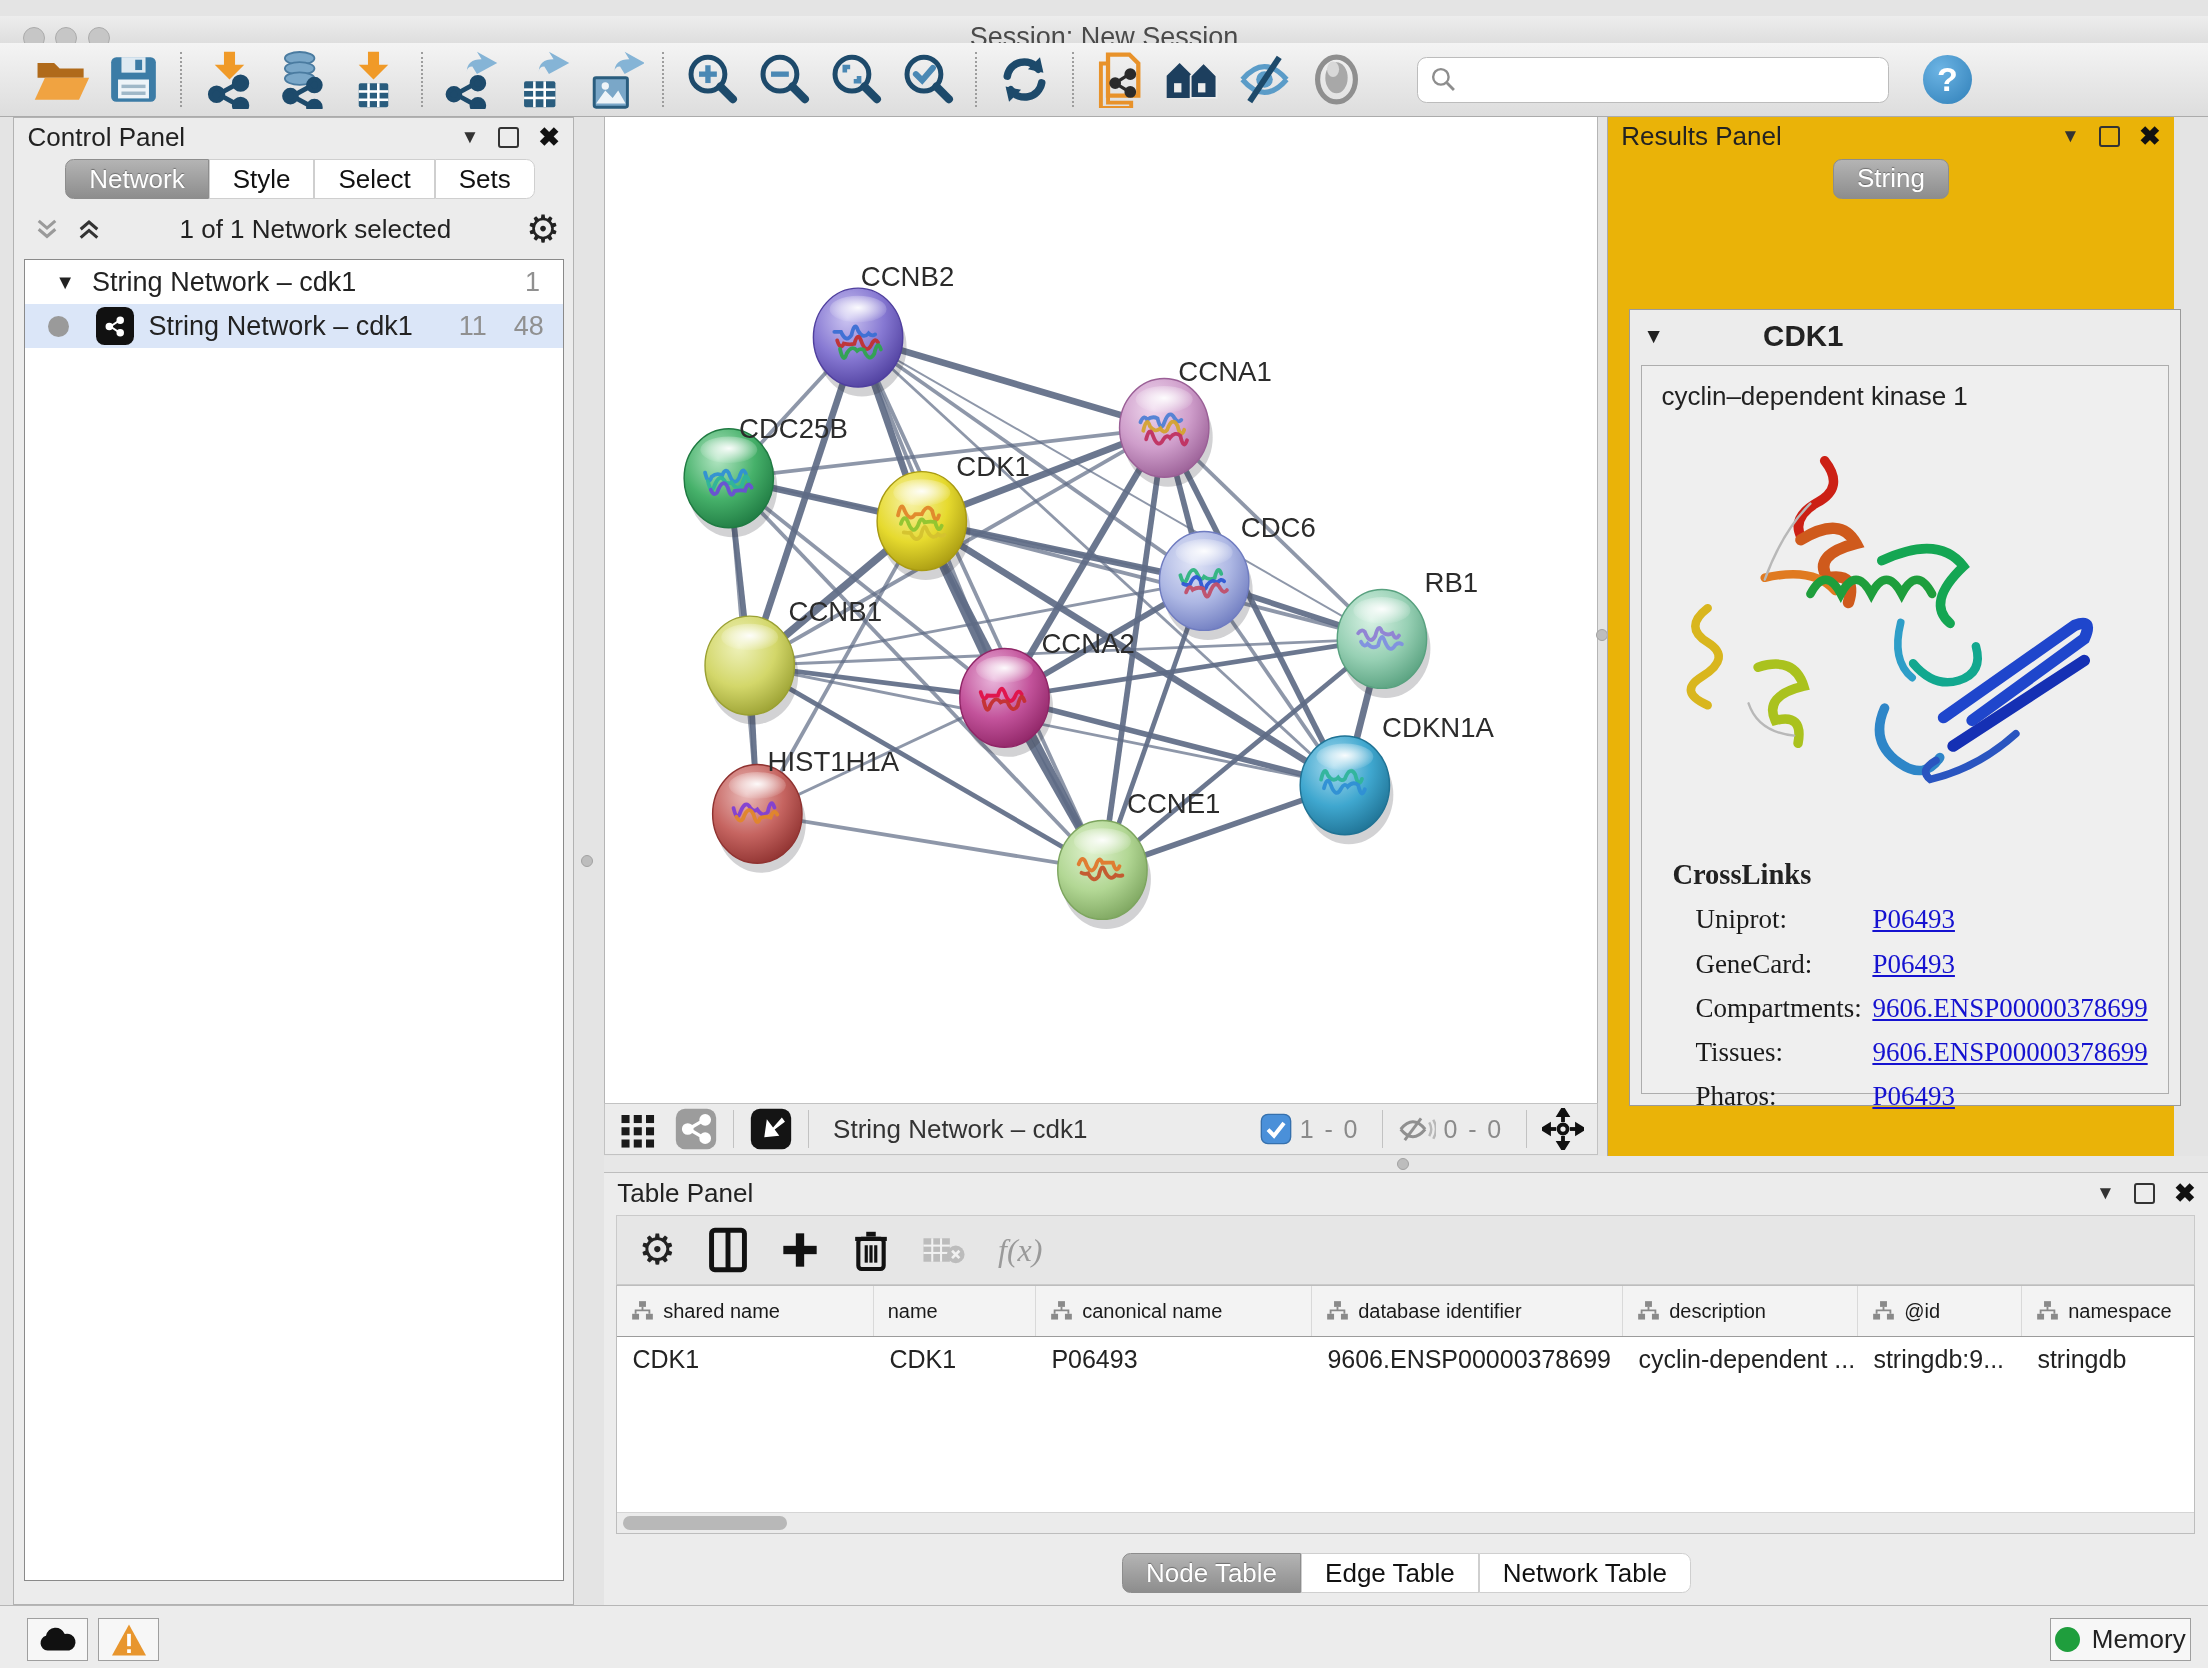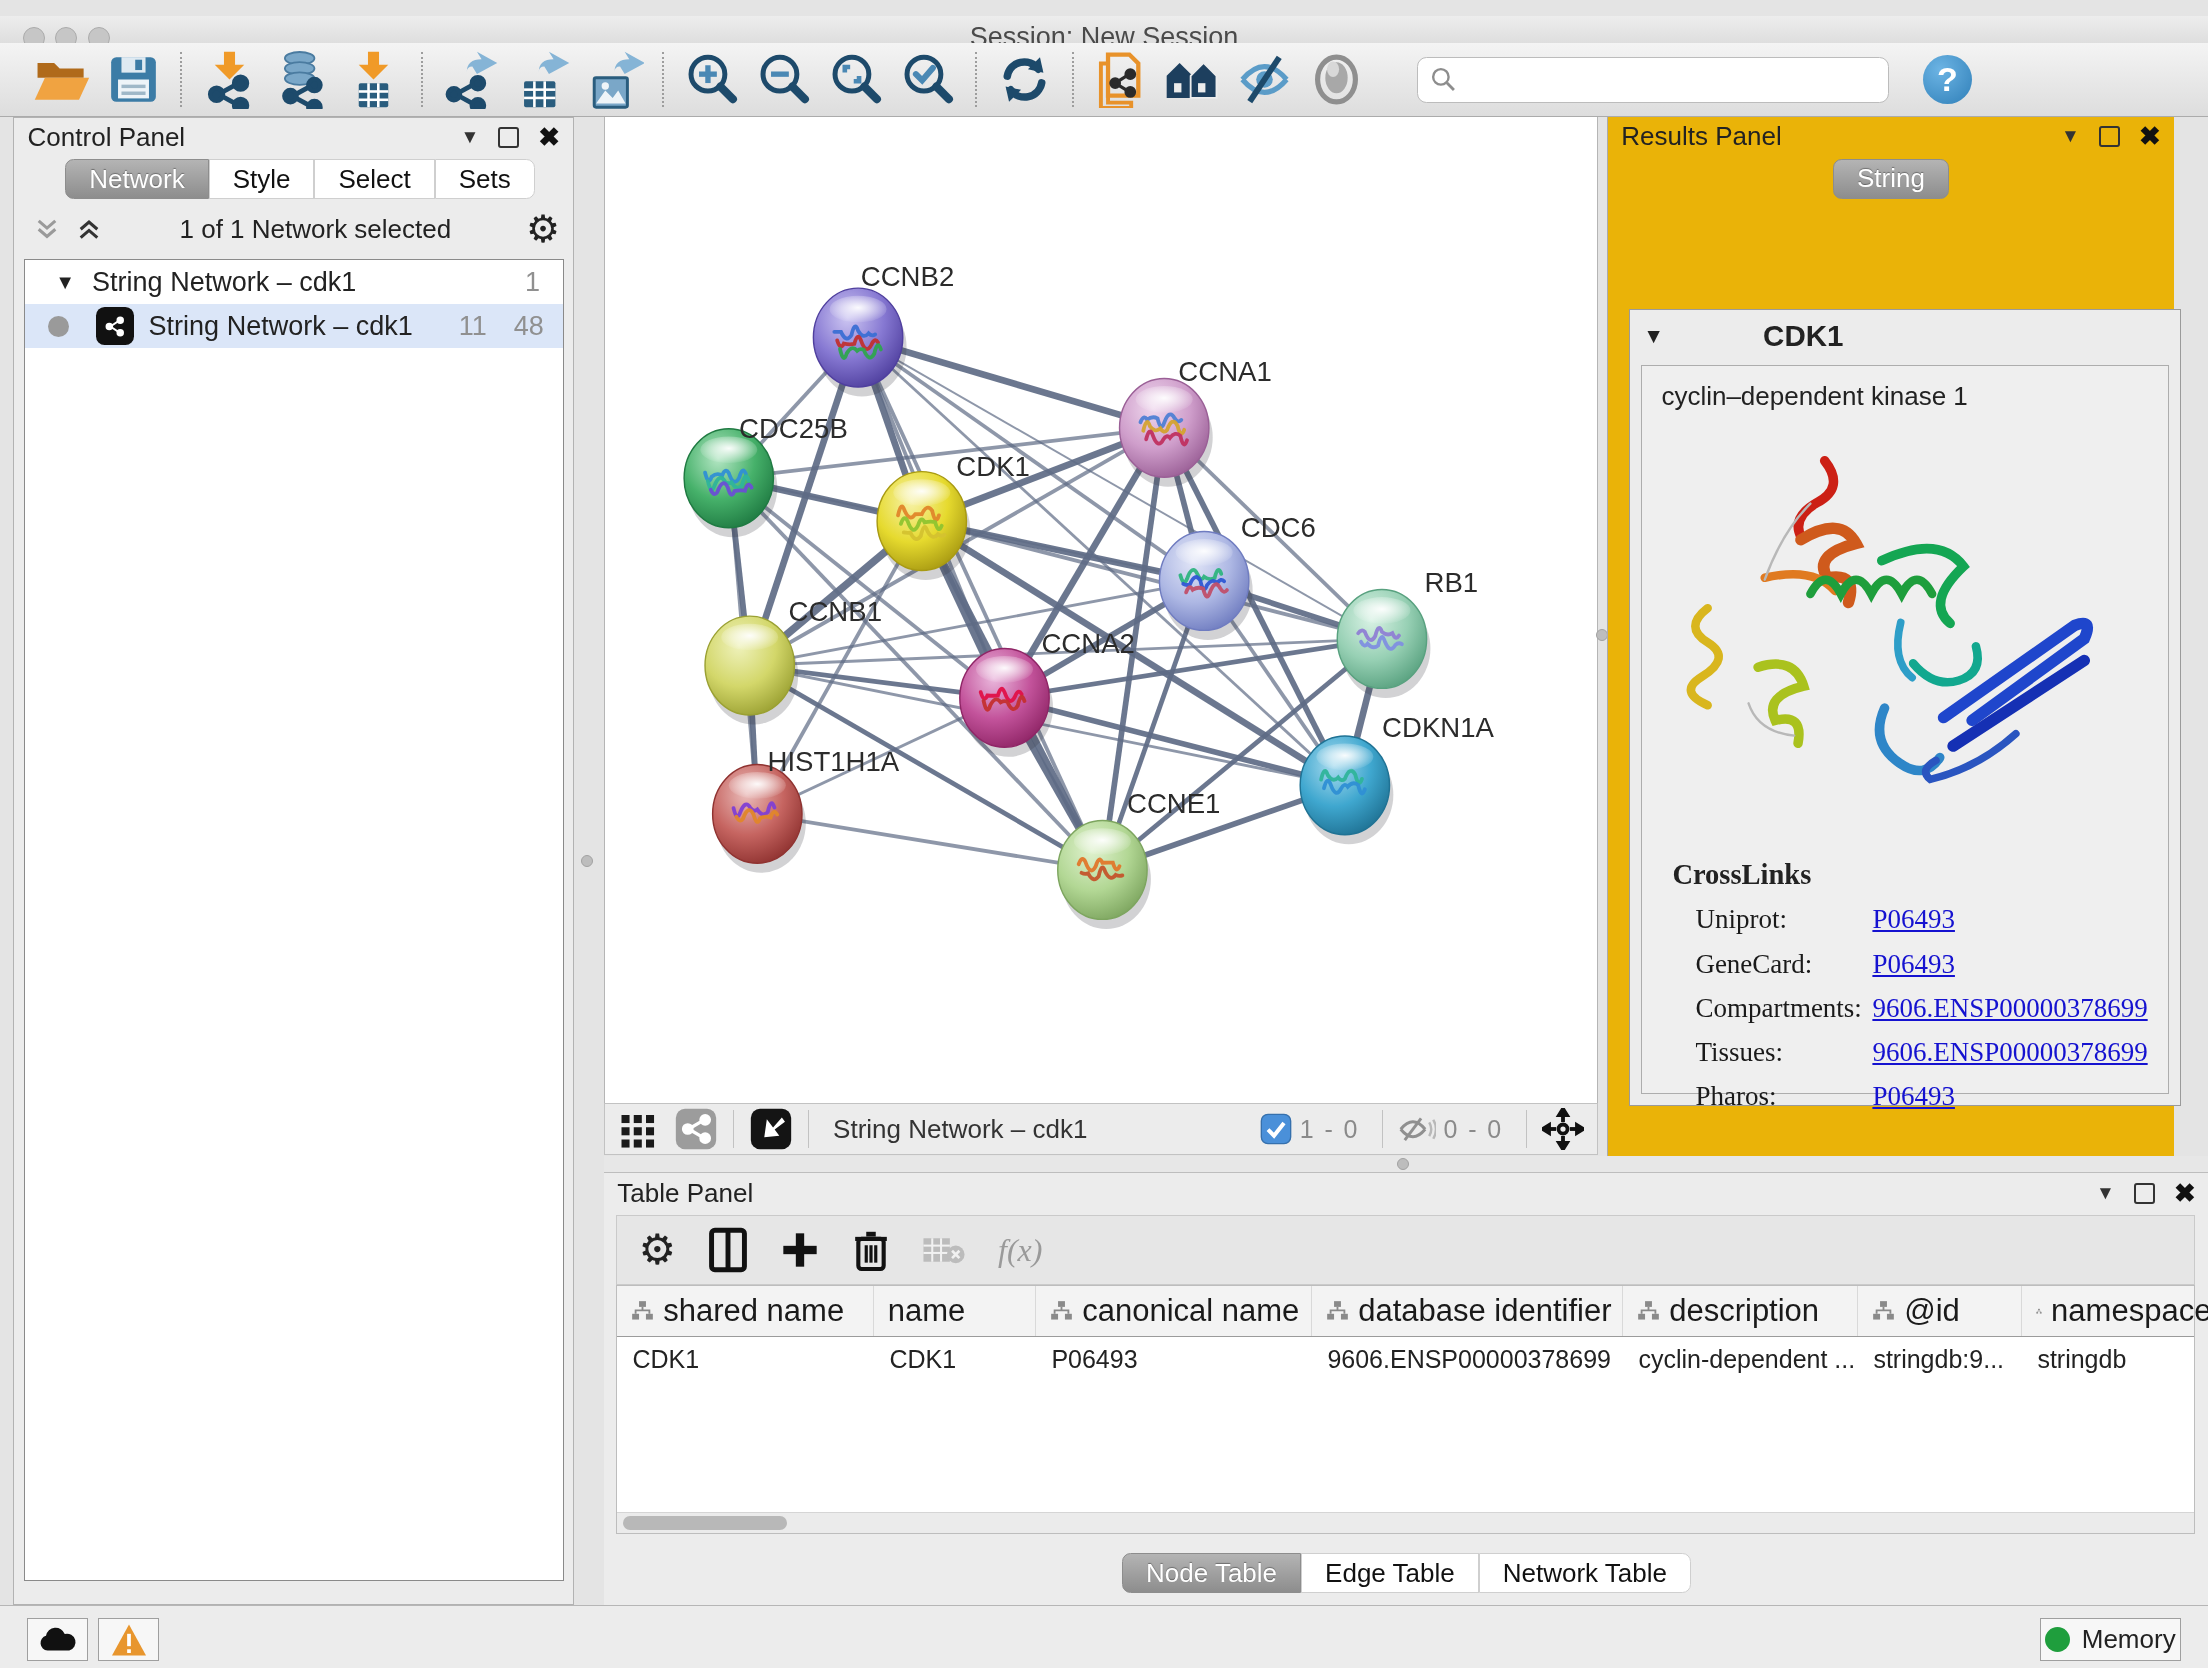--- a/index.html
+++ b/index.html
@@ -95,36 +95,36 @@
   
   #mid-strip { left:604px; top:1156px; width:1605px; height:16px; background:#e7e7e7; }
   #table-panel { left:604px; top:1172px; width:1605px; height:434px; background:#ececec;
     border-top:1px solid #bdbdbd; }
   #tp-toolbar { position:absolute; left:12.4px; top:42px; width:1579px; height:70px;
     background:#e6e6e6; border:1px solid #cacaca; display:flex; align-items:center;
     gap:32px; padding-left:21px; }
   #tp-table { position:absolute; left:12.4px; top:112px; width:1579px; height:249px;
     background:#fff; border:1px solid #bdbdbd; }
   #tp-header { display:flex; height:51px; background:#f3f3f3; border-bottom:1.9px solid #9b9b9b; }
-  .th { display:flex; align-items:center; gap:9.5px; font-size:31px; color:#1a1a1a;
+  .th { display:flex; align-items:center; gap:9.5px; font-size:20px; color:#1a1a1a;
     border-right:1px solid #d9d9d9; padding-left:13.3px; overflow:hidden; white-space:nowrap; }
   #tp-row { display:flex; height:44px; align-items:center; }
   .td { font-size:25px; padding-left:15px; overflow:hidden; white-space:nowrap; }
   #tp-scroll { position:absolute; left:0; right:0; bottom:0; height:21px; background:#ebebeb;
     border-top:1px solid #d5d5d5; }
   #tp-scroll-handle { position:absolute; left:5.7px; top:2.9px; width:164px; height:14.3px;
     background:#b8b8b8; border-radius:7.6px; }
   #bottom-tabs { position:absolute; left:0; right:0; top:380px; display:flex; justify-content:center; }
 
   
   #status-bar { left:0; top:1605px; width:2208px; height:63px; background:#ececec;
     border-top:1px solid #b6b6b6; }
   .sb-btn { position:absolute; top:12.4px; width:61px; height:43px; background:#f7f7f7;
     border:1.9px solid #9f9f9f; display:flex; align-items:center; justify-content:center; }
-  #memory-btn { position:absolute; right:27px; top:12.4px; width:141px; height:43px;
+  #memory-btn { position:absolute; right:17px; top:12.4px; width:141px; height:43px;
     background:#f7f7f7; border:1.9px solid #9f9f9f; display:flex; align-items:center;
     justify-content:center; gap:11.4px; font-size:26px; }
   #memory-dot { width:25px; height:25px; border-radius:50%; }
 
   .fx { font-family:"Liberation Serif", serif; font-style:italic; font-size:32px; color:#9a9a9a; }
   .ghost { opacity:.45; }
 </style>
 </head>
 <body>
 

